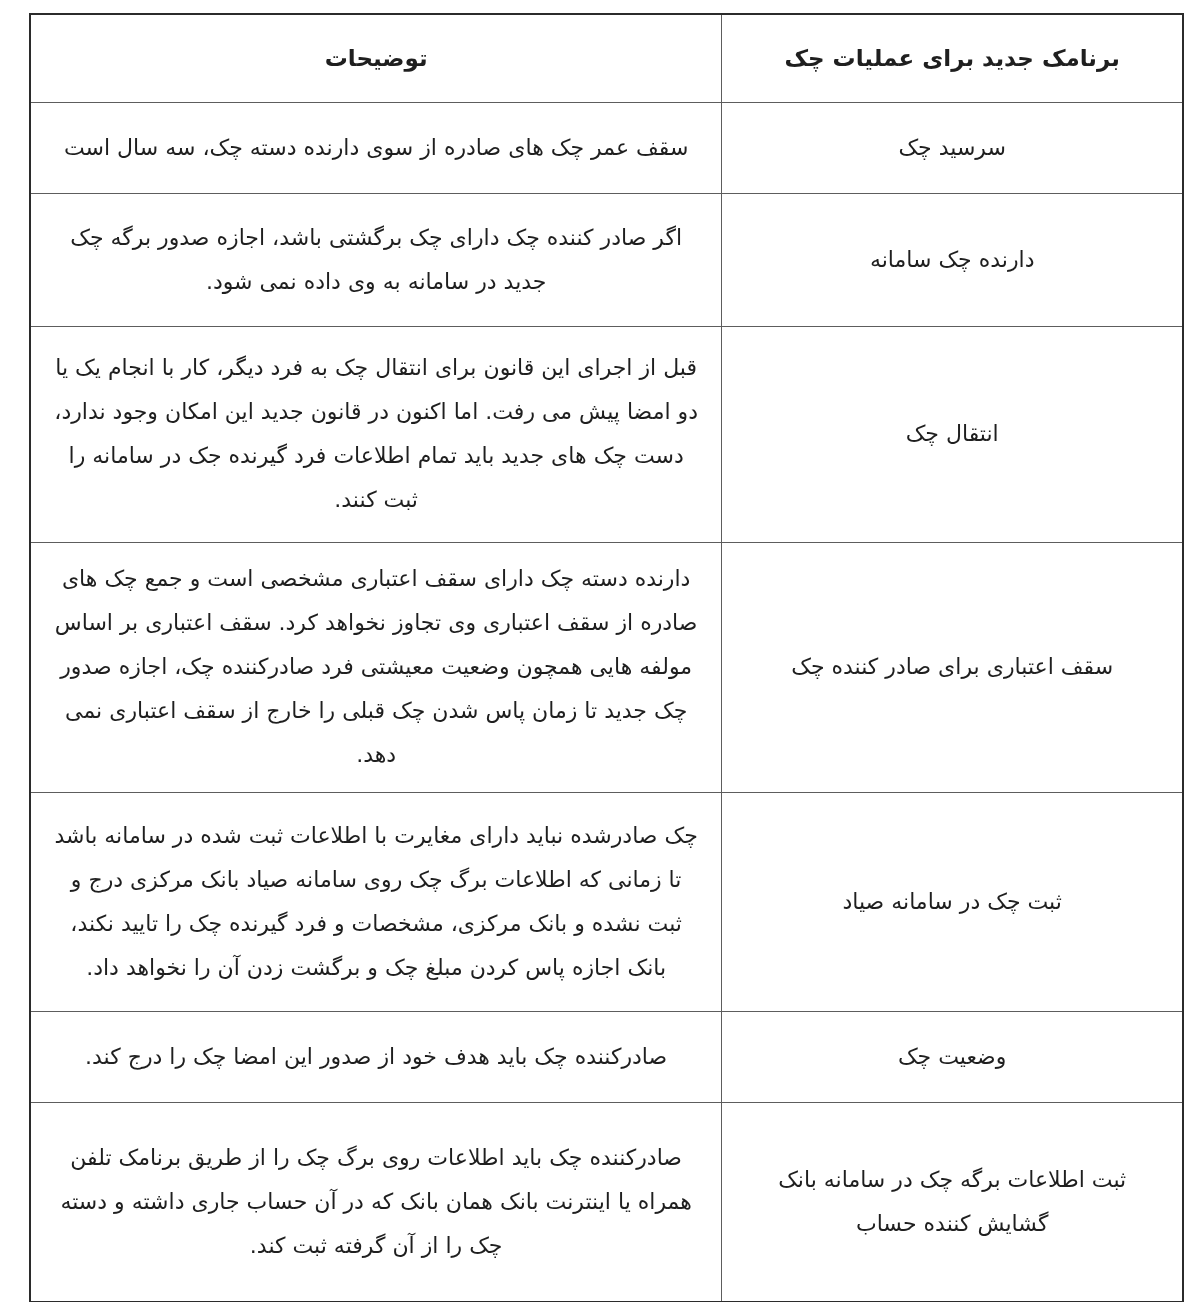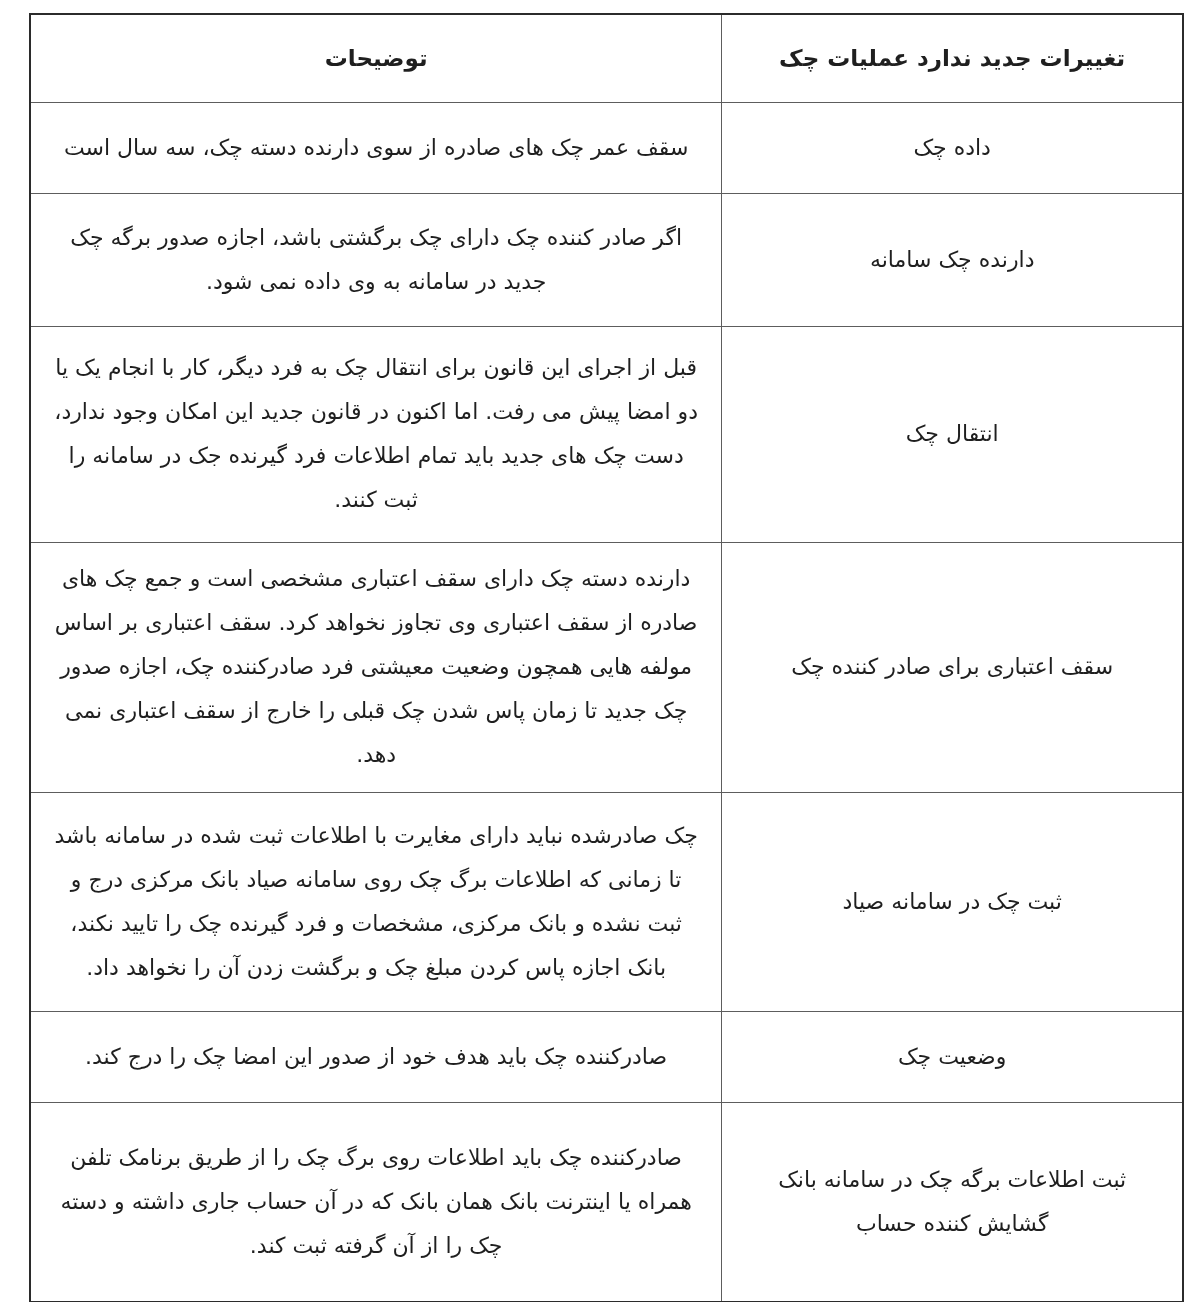--- a/index.html
+++ b/index.html
@@ -58,27 +58,27 @@
 <body>
 
 <div class="page">
   <table class="check-table">
     <colgroup>
       <col class="col-title">
       <col class="col-desc">
     </colgroup>
     <thead>
       <tr>
-        <th>تغییرات جدید ندارد عملیات چک</th>
+        <th>برنامک جدید برای عملیات چک</th>
         <th>توضیحات</th>
       </tr>
     </thead>
     <tbody>
   <tr>
-    <td>داده چک</td>
+    <td>سرسید چک</td>
     <td>سقف عمر چک های صادره از سوی دارنده دسته چک، سه سال است</td>
   </tr>
 
   <tr>
     <td>دارنده چک سامانه</td>
     <td>اگر صادر کننده چک دارای چک برگشتی باشد، اجازه صدور برگه چک جدید در سامانه به وی داده نمی شود.</td>
   </tr>
 
   <tr>
     <td>انتقال چک</td>

